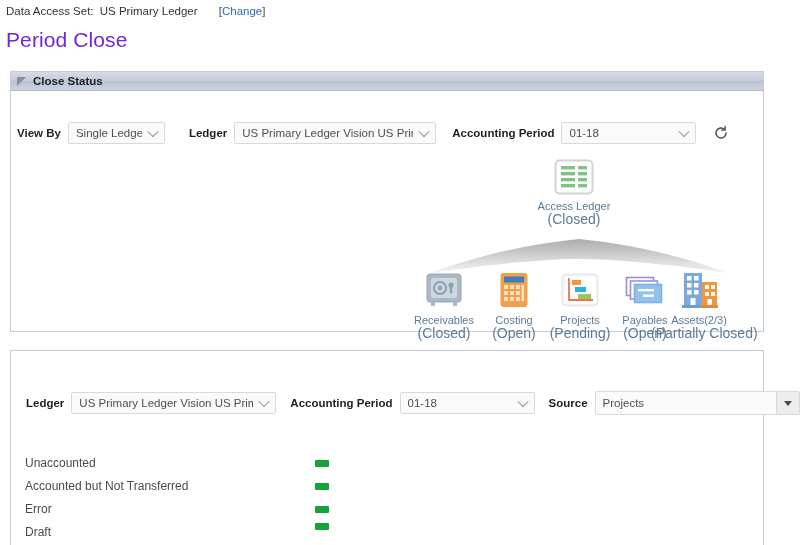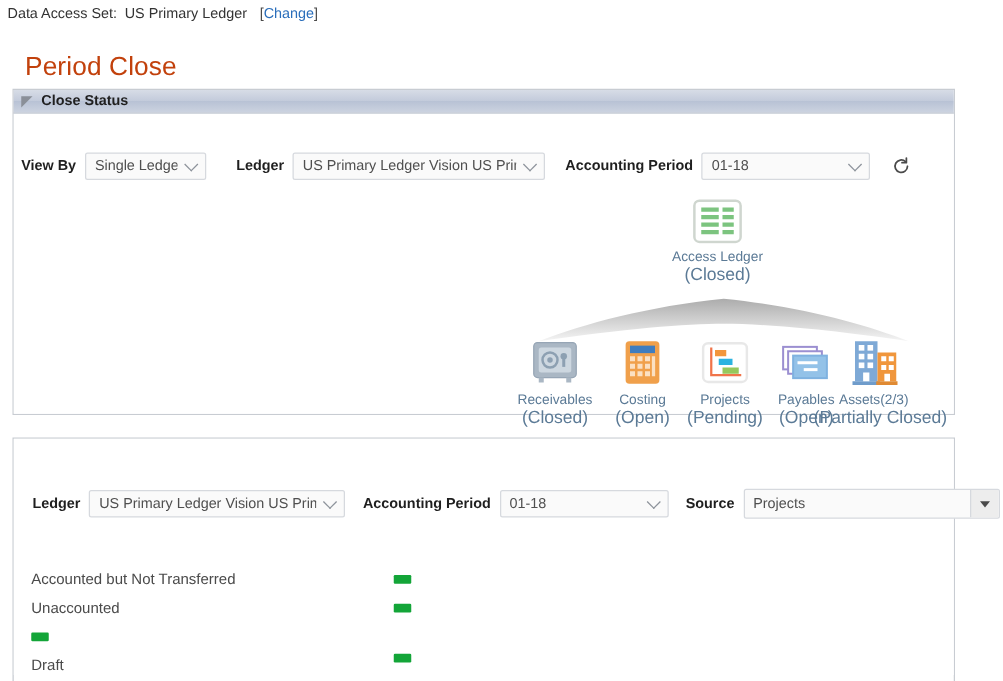--- a/index.html
+++ b/index.html
@@ -21,33 +21,33 @@
   .dataaccess {
     padding: 5px 0 0 6px;
     font-size: 11.5px;
     color: #4a4a4a;
     white-space: nowrap;
   }
   .dataaccess .das-label { color: #333; margin-top: 35px; }
   .dataaccess .das-value { color: #333; margin-left: 3px; }
   .dataaccess .das-change {
     color: #4a4a4a;
-    margin-left: 7px;
+    margin-left: 18px;
   }
   .dataaccess .das-change a {
     color: #2a6ebb;
     text-decoration: none;
   }
 
   .page-title {
     font-size: 21px;
     font-weight: normal;
-    color: #c2410c;
+    color: #6d28d9;
     padding: 11px 0 0 6px;
-    margin: 14px;
+    margin: 0;
     letter-spacing: 0.1px;
   }
 
   
   .panel {
     position: absolute;
     left: 10px;
     width: 754px;
     border: 1px solid #c8ccd2;
     background: #ffffff;
@@ -414,34 +414,35 @@
         <span class="dd-btn">
           <span class="tri-down"></span>
         </span>
       </div>
 
     </div>
 
     <div style="position:absolute; left:0; top:100px; right:0;">
 
       <div class="txn-row">
+        <span class="txn-label">Unaccounted</span>
+        <span class="txn-bar-cell">
+          <span class="txn-bar" style="width: 14px; left: 14px;"></span>
+        </span>
+      </div>
+
+      <div class="txn-row">
         <span class="txn-label">Accounted but Not Transferred</span>
         <span class="txn-bar-cell">
           <span class="txn-bar" style="width: 14px; left: 14px;"></span>
         </span>
       </div>
 
       <div class="txn-row">
-        <span class="txn-label">Unaccounted</span>
-        <span class="txn-bar-cell">
-          <span class="txn-bar" style="width: 14px; left: 14px;"></span>
-        </span>
-      </div>
-
-      <div class="txn-row">
+        <span class="txn-label">Error</span>
         <span class="txn-bar-cell">
           <span class="txn-bar" style="width: 14px; left: 14px;"></span>
         </span>
       </div>
 
       <div class="txn-row">
         <span class="txn-label">Draft</span>
         <span class="txn-bar-cell">
           <span class="txn-bar" style="width: 14px; margin-top: -9px; left: 14px;"></span>
         </span>

